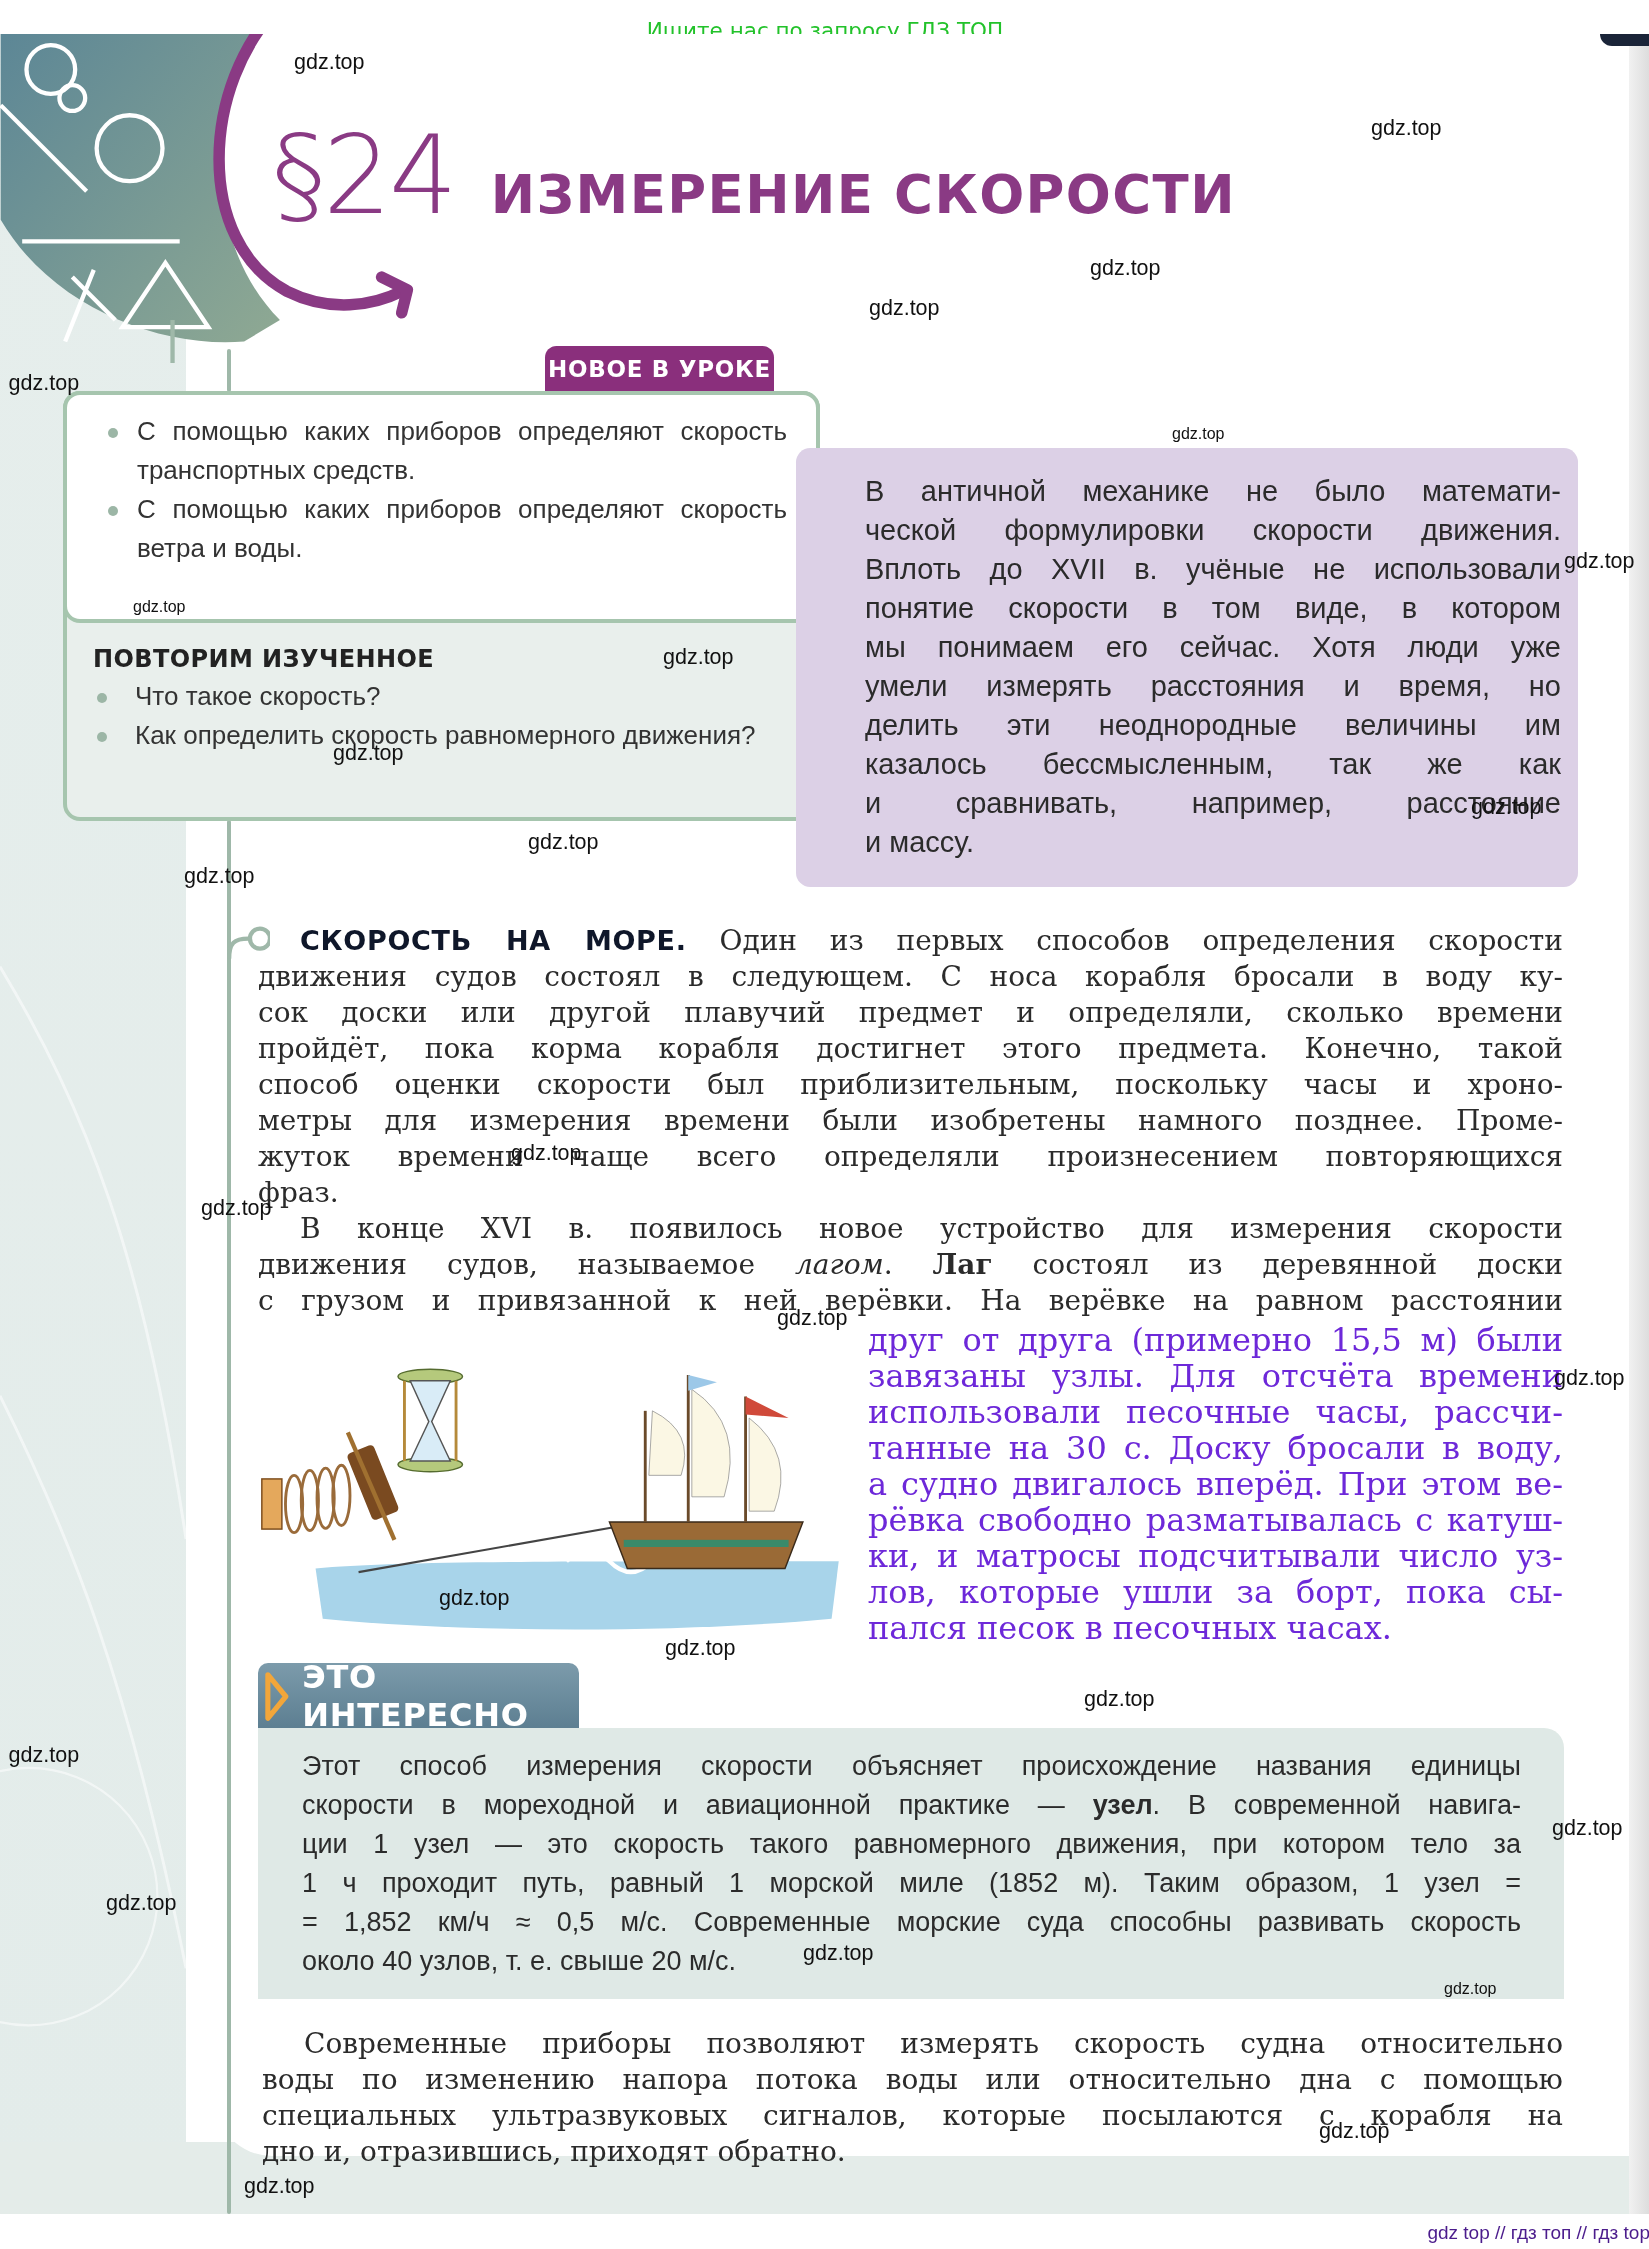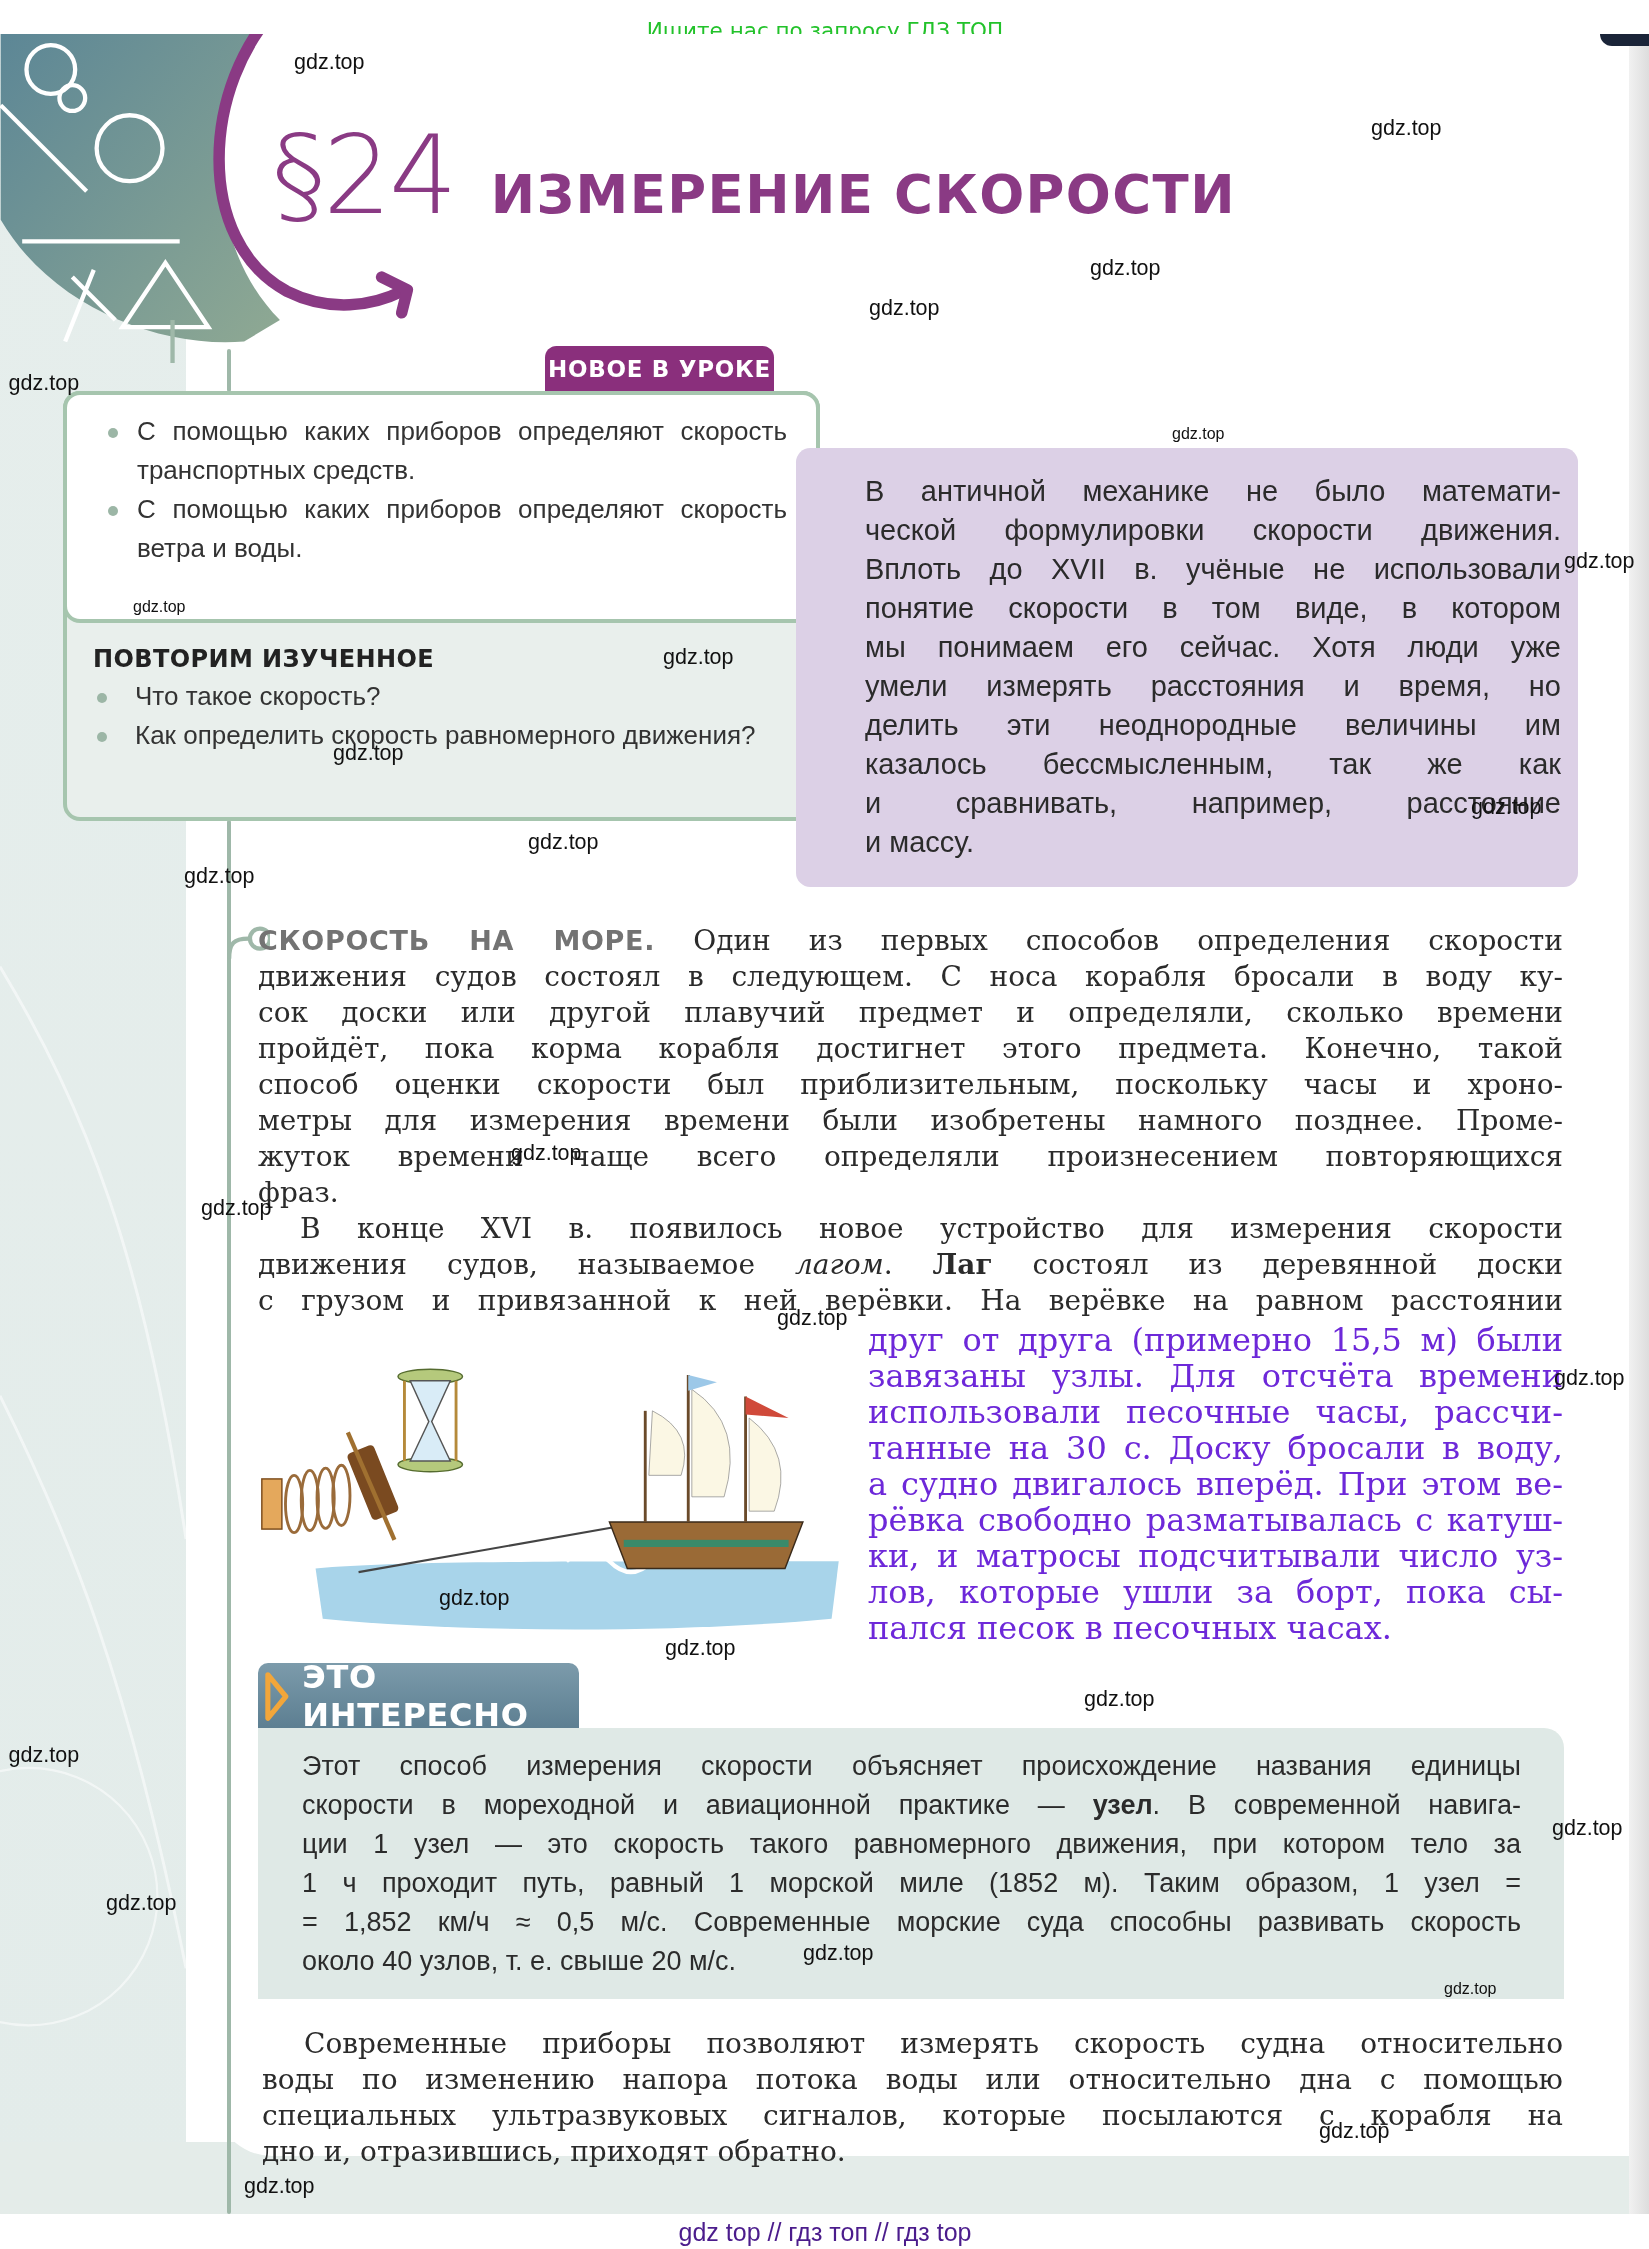--- a/index.html
+++ b/index.html
@@ -1,22 +1,22 @@
 <!DOCTYPE html>
 <html style="font-size:11.5px"><head>
 <meta charset="utf-8">
 <style>
   * { box-sizing: border-box; margin: 0; padding: 0; }
   html, body { width: 1650px; height: 2250px; background: #ffffff; overflow: hidden; }
   body { position: relative; font-family: "Liberation Sans", sans-serif; color: #2a2a2a; }
 
   .top-banner { position: absolute; top: 14px; left: 0; width: 1650px; height: 34px; text-align: center;
     color: #22c22a; font-size: 21.5px; line-height: 33px; font-family: "DejaVu Sans", sans-serif; }
-  .bottom-banner { position: absolute; top: 2216px; left: 0; width: 1650px; height: 34px; text-align: center;
-    color: #4b1c8c; font-size: 25px; line-height: 33px; font-family: "Liberation Sans", sans-serif; }
+  .bottom-banner { position: absolute; top: 2216px; left: 0; width: 1650px; height: 34px; text-align: right;
+    color: #4b1c8c; font-size: 19px; line-height: 33px; font-family: "Liberation Sans", sans-serif; }
 
   .page { position: absolute; top: 34px; left: 0; width: 1650px; height: 2180px; background: #ffffff; overflow: hidden; }
   .left-strip { position: absolute; top: 0; left: 0; width: 186px; height: 2180px;
     background: linear-gradient(180deg, #e6eeec 0%, #e3ecea 100%); }
   .left-strip-lines { position: absolute; inset: 0; opacity: .55; }
   .right-edge { position: absolute; top: 0; right: 0; width: 21.5px; height: 2180px;
     background: linear-gradient(90deg, #f1f1f1, #dcdcdc); }
   .right-edge-top { position: absolute; top: 0; right: 0; width: 50px; height: 11.5px; background: #1a2438; border-bottom-left-radius: 14.3px; }
   .page-bottom { position: absolute; left: 0; top: 2108px; width: 1650px; height: 72px; background: #e4ece9; }
   .content-area { position: absolute; left: 215px; top: 817px; width: 1427px; height: 1305px; background: #ffffff;
@@ -46,21 +46,21 @@
 
   .purple-box { position: absolute; left: 796px; top: 414px; width: 782px; height: 439px; background: #dcd0e6;
     border-radius: 14.3px; padding: 24.4px 17px 0 69px; }
   .purple-box p { font-size: 29px; line-height: 39px; text-align: justify; color: #2b2b2b; text-align-last: justify; }
   .purple-box p.last { text-align-last: left; }
 
   .serif { font-family: "DejaVu Serif", serif; }
   .section1 { position: absolute; left: 258px; top: 889px; width: 1305px; }
   .section1 p, .section1 .ln { font-size: 28px; line-height: 36px; color: #2b2b2b; text-align: justify; text-align-last: justify; }
   .section1 .ln.end { text-align-last: left; }
-  .sec-head { font-family: "DejaVu Sans", sans-serif; font-weight: bold; color: #737373; font-size: 27px; letter-spacing: 0.7px; }
+  .sec-head { font-family: "DejaVu Sans", sans-serif; font-weight: bold; color: #0f172a; font-size: 27px; letter-spacing: 0.7px; margin-left: 42px; }
   .indent { padding-left: 42px; }
   .wrap-right { position: absolute; left: 868px; top: 1288px; width: 695px; }
   .wrap-right .ln { font-size: 32px; line-height: 36px; color: #6d28d9; text-align: justify; text-align-last: justify; }
   .wrap-right .ln.end { text-align-last: left; }
 
   .illustration { position: absolute; left: 251px; top: 1298px; width: 595px; height: 301px; }
 
   .interesting-tab { position: absolute; left: 258px; top: 1629px; width: 321px; height: 66px;
     background: linear-gradient(180deg, #7c9bab, #5c7e91); border-radius: 10px 10px 0 0; display: flex; align-items: center; }
   .interesting-tab .label { color: #ffffff; font-weight: bold; font-size: 32px; font-family: "DejaVu Sans", sans-serif; margin-left: 13px; letter-spacing: 0.7px; }

